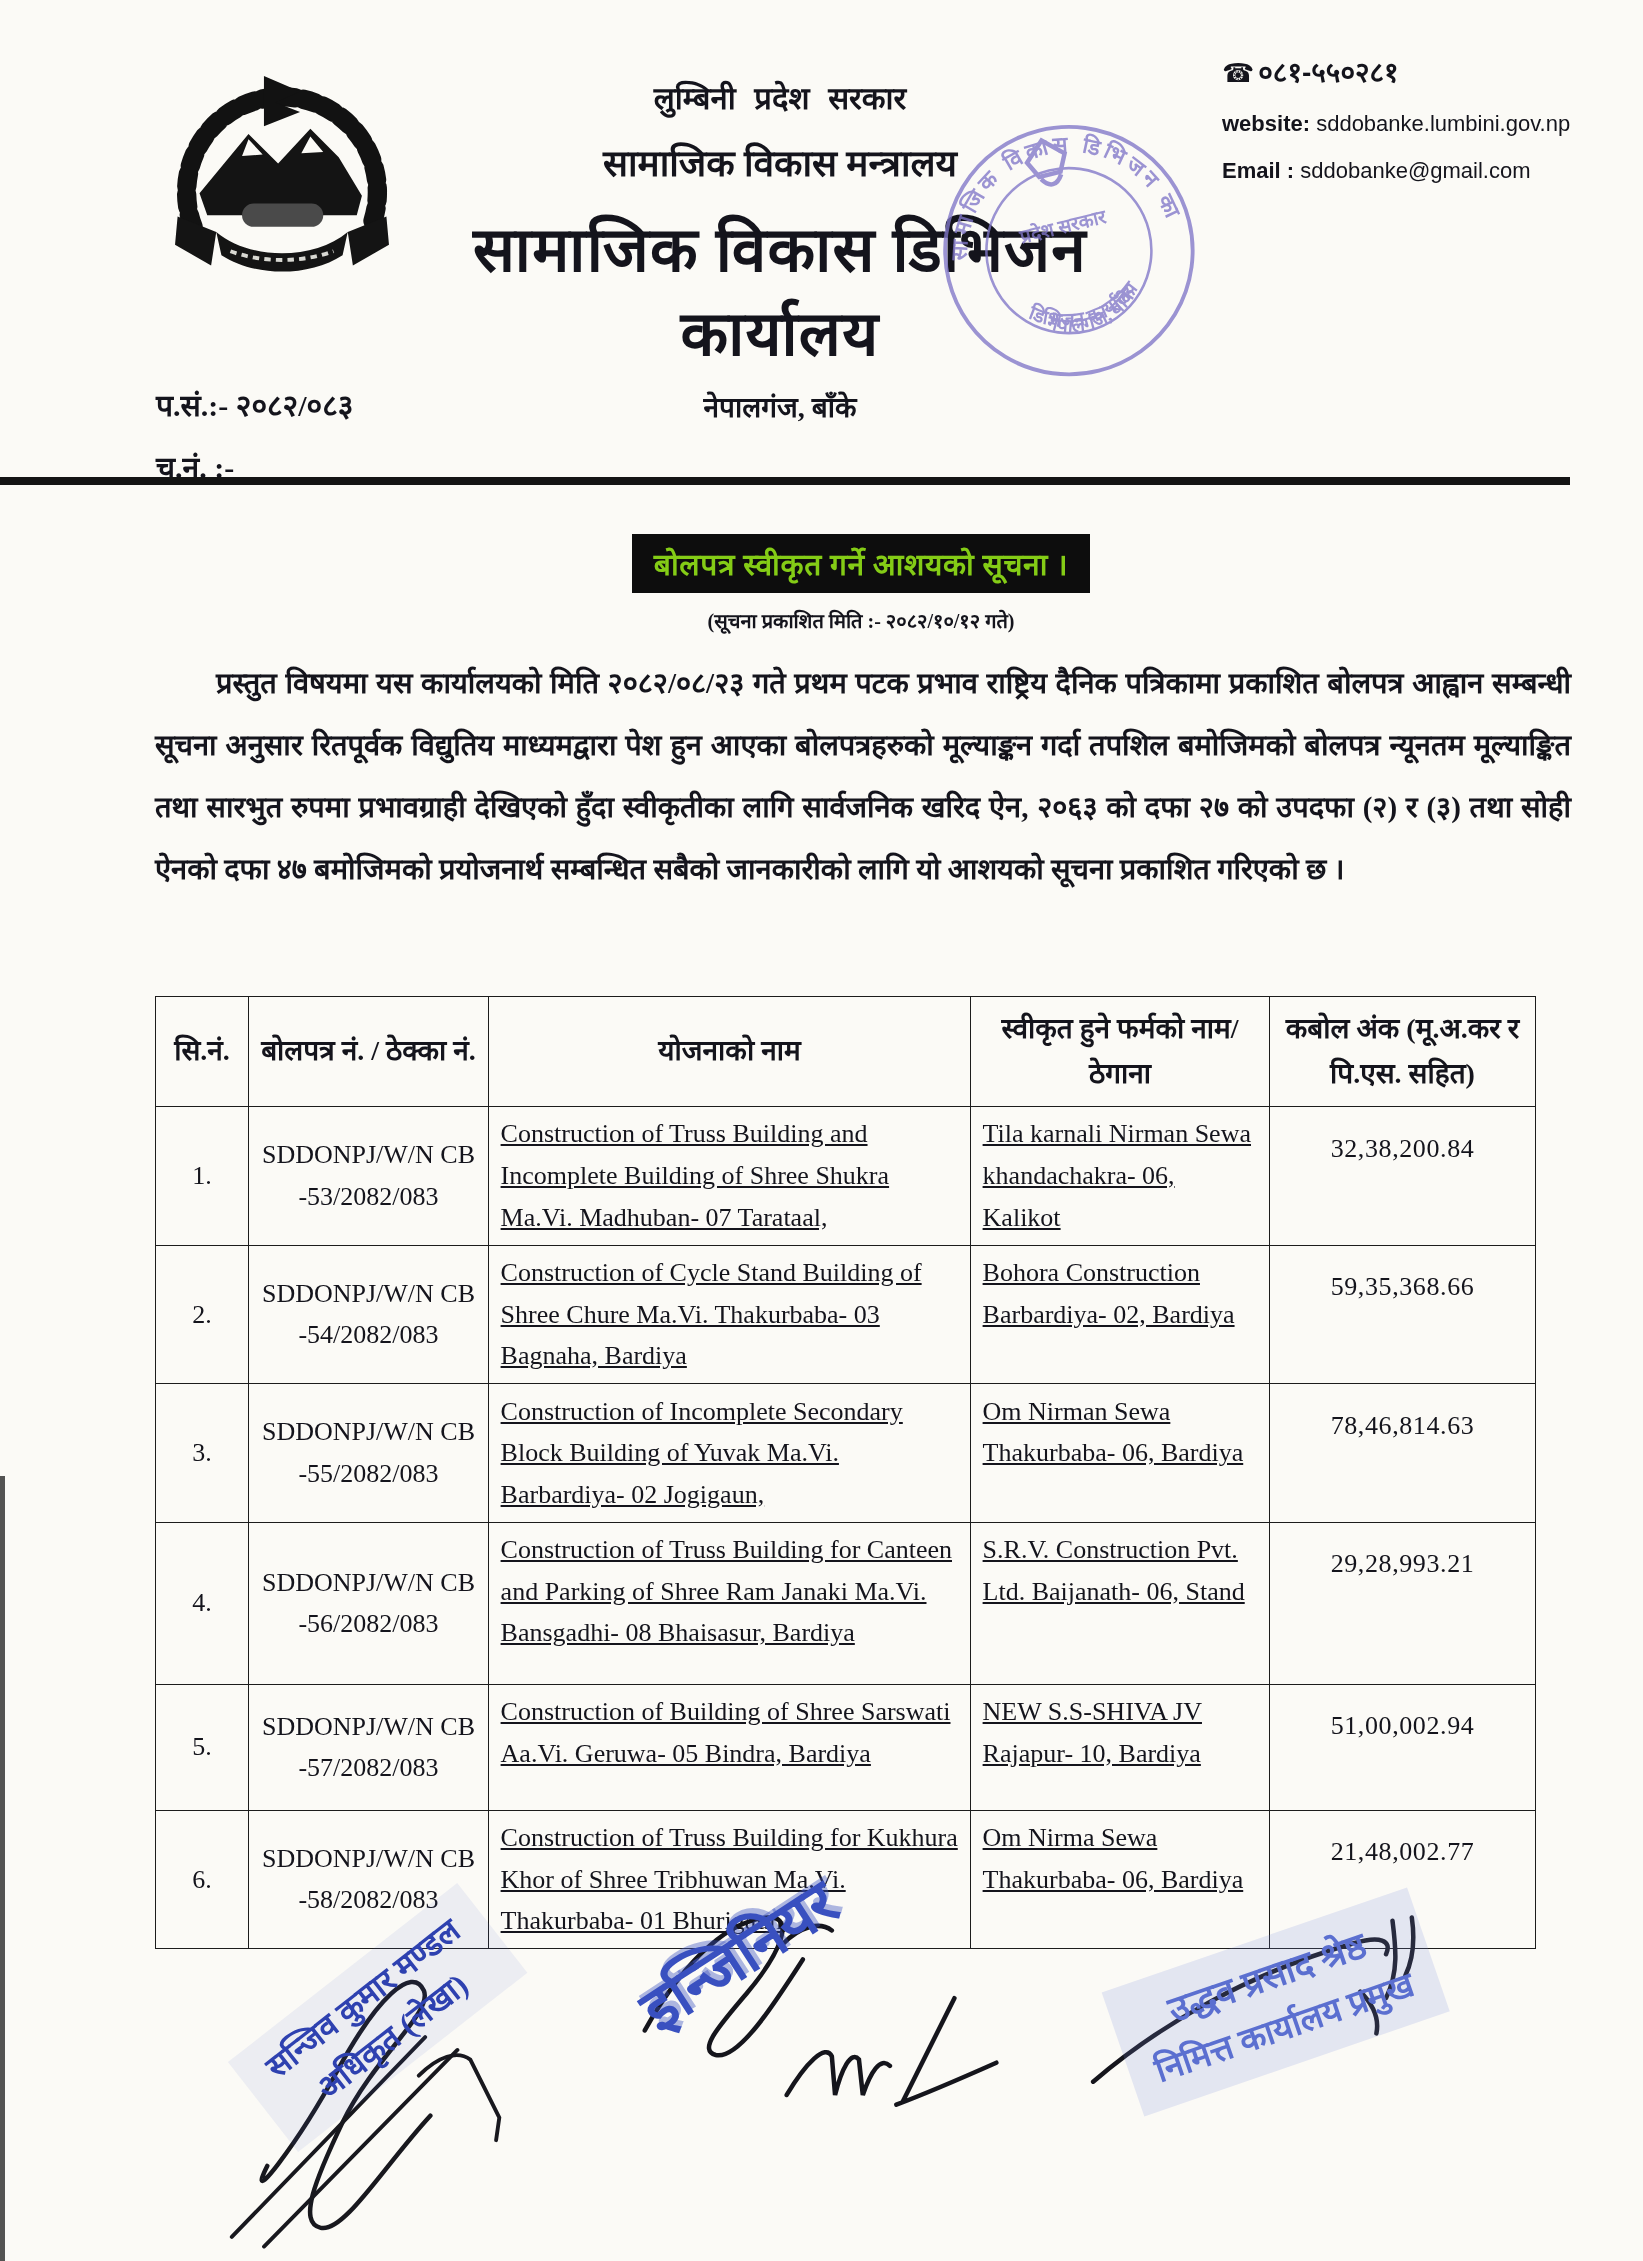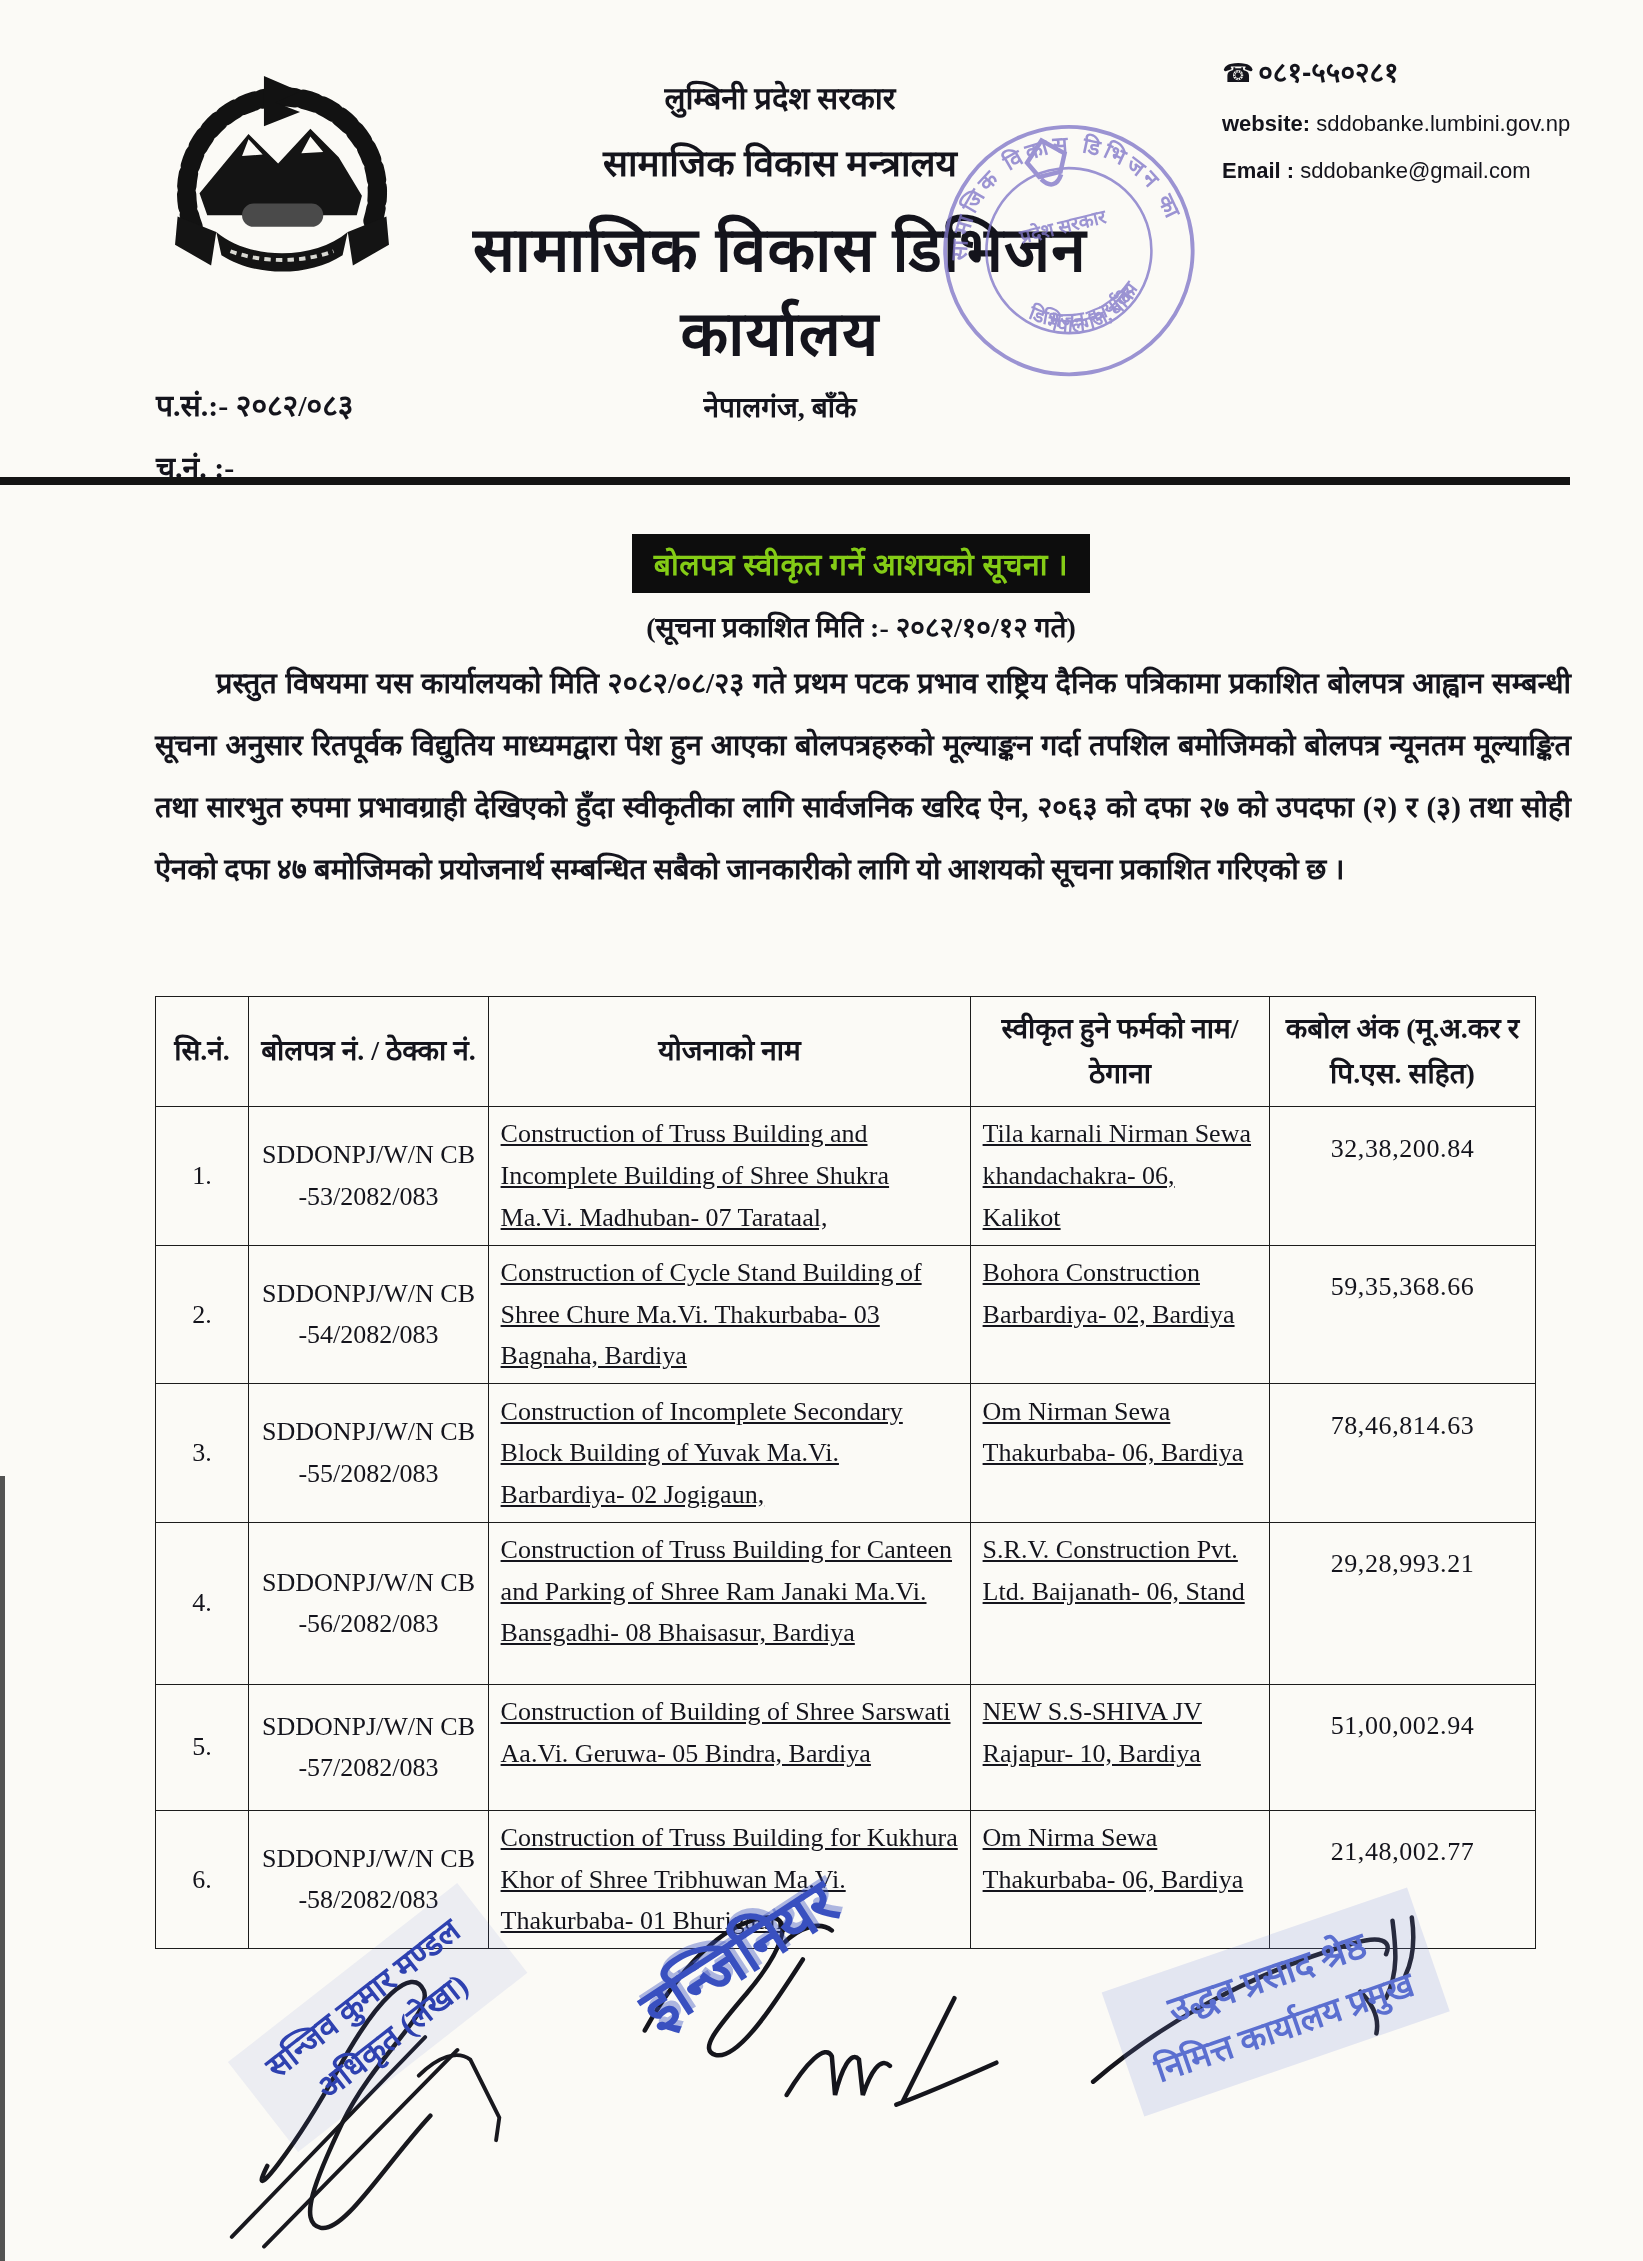--- a/index.html
+++ b/index.html
@@ -6,40 +6,40 @@
   html,body { background:#e8e8e4; }
   .page {
     position:relative; width:1644px; height:2261px;
     background:#fbfaf6;
     font-family:"Liberation Serif","DejaVu Serif",serif;
     color:#14141c; overflow:hidden;
   }
   
   .emblem { position:absolute; left:166px; top:72px; }
   .header-center { position:absolute; left:387px; top:76px; width:786px; text-align:center; }
-  .hl1 { font-size:31px; font-weight:600; }
+  .hl1 { font-size:31px; font-weight:600;font-family:Liberation Mono, monospace; }
   .hl2 { font-size:37px; font-weight:600; margin-top:18px; }
   .hl3 { font-size:43px; font-weight:700; margin-top:26px; }
   .hl4 { font-size:62px; font-weight:700; margin-top:18px; letter-spacing:1.3px; }
   .hl5 { font-size:28px; font-weight:600; margin-top:14px; }
   .round-stamp { position:absolute; left:912px; top:110px; opacity:.78; transform:rotate(-14deg); }
   .contact { position:absolute; left:1222px; top:52px; width:387px;
              font-family:"Liberation Sans","DejaVu Sans",sans-serif; }
   .phone-line { font-size:28px; font-weight:700; }
   .phone-line .ph-icon { font-size:26px; margin-right:3.9px; }
   .ct-line { font-size:22px; margin-top:21px; }
   .ct-line b { font-weight:700; }
   .refs { position:absolute; left:156px; top:384px; font-size:30px; font-weight:600; }
   .refs .ref-row { margin-bottom:20.6px; }
   .rule { position:absolute; left:0; top:477px; width:1570px; height:8.4px; background:#141414; }
   
   .notice-head { position:absolute; left:155px; top:534px; width:1412px; text-align:center; }
   .title-box { display:inline-block; background:#0d0d0d; color:#84cc16;
                font-size:30px; font-weight:700; padding:9px 22px; letter-spacing:0.6px; }
-  .date-line { margin-top:14px; font-size:28px; font-weight:700; }
+  .date-line { margin-top:14px; font-size:20px; font-weight:700; }
   .body-para { position:absolute; left:155px; top:652px; width:1416px;
                font-size:29px; font-weight:600; line-height:62px;
                text-align:justify; text-indent:61px; }
   .details-wrap { position:absolute; left:155px; top:940px; width:1412px; text-align:center; }
   .details-heading { font-size:30px; font-weight:700; text-decoration:underline; text-underline-offset:5.8px; }
   
   table.notice-table { position:absolute; left:155px; top:996px; width:1381px;
                        border-collapse:collapse; table-layout:fixed; }
   .notice-table th, .notice-table td { border:1.9px solid #1c1c1c; }
   .notice-table th { font-size:28px; font-weight:700; height:110px; padding:3.9px 6.4px;

